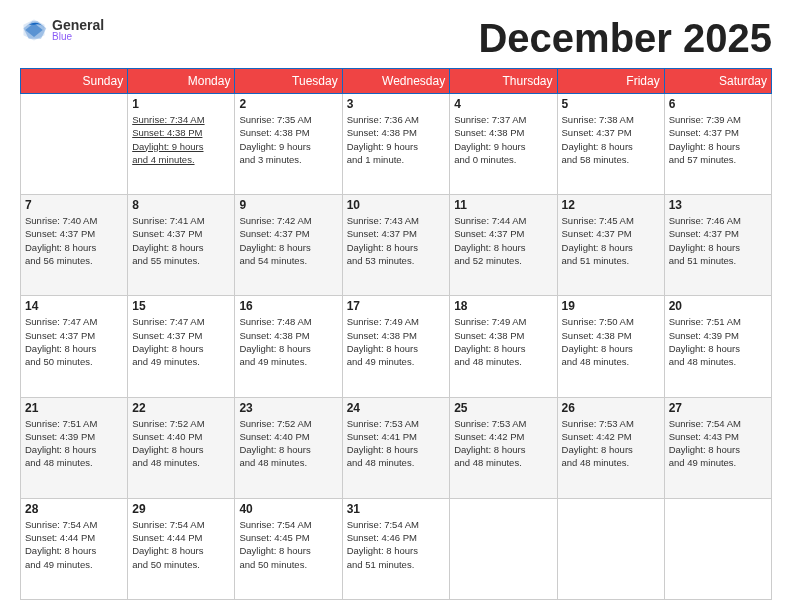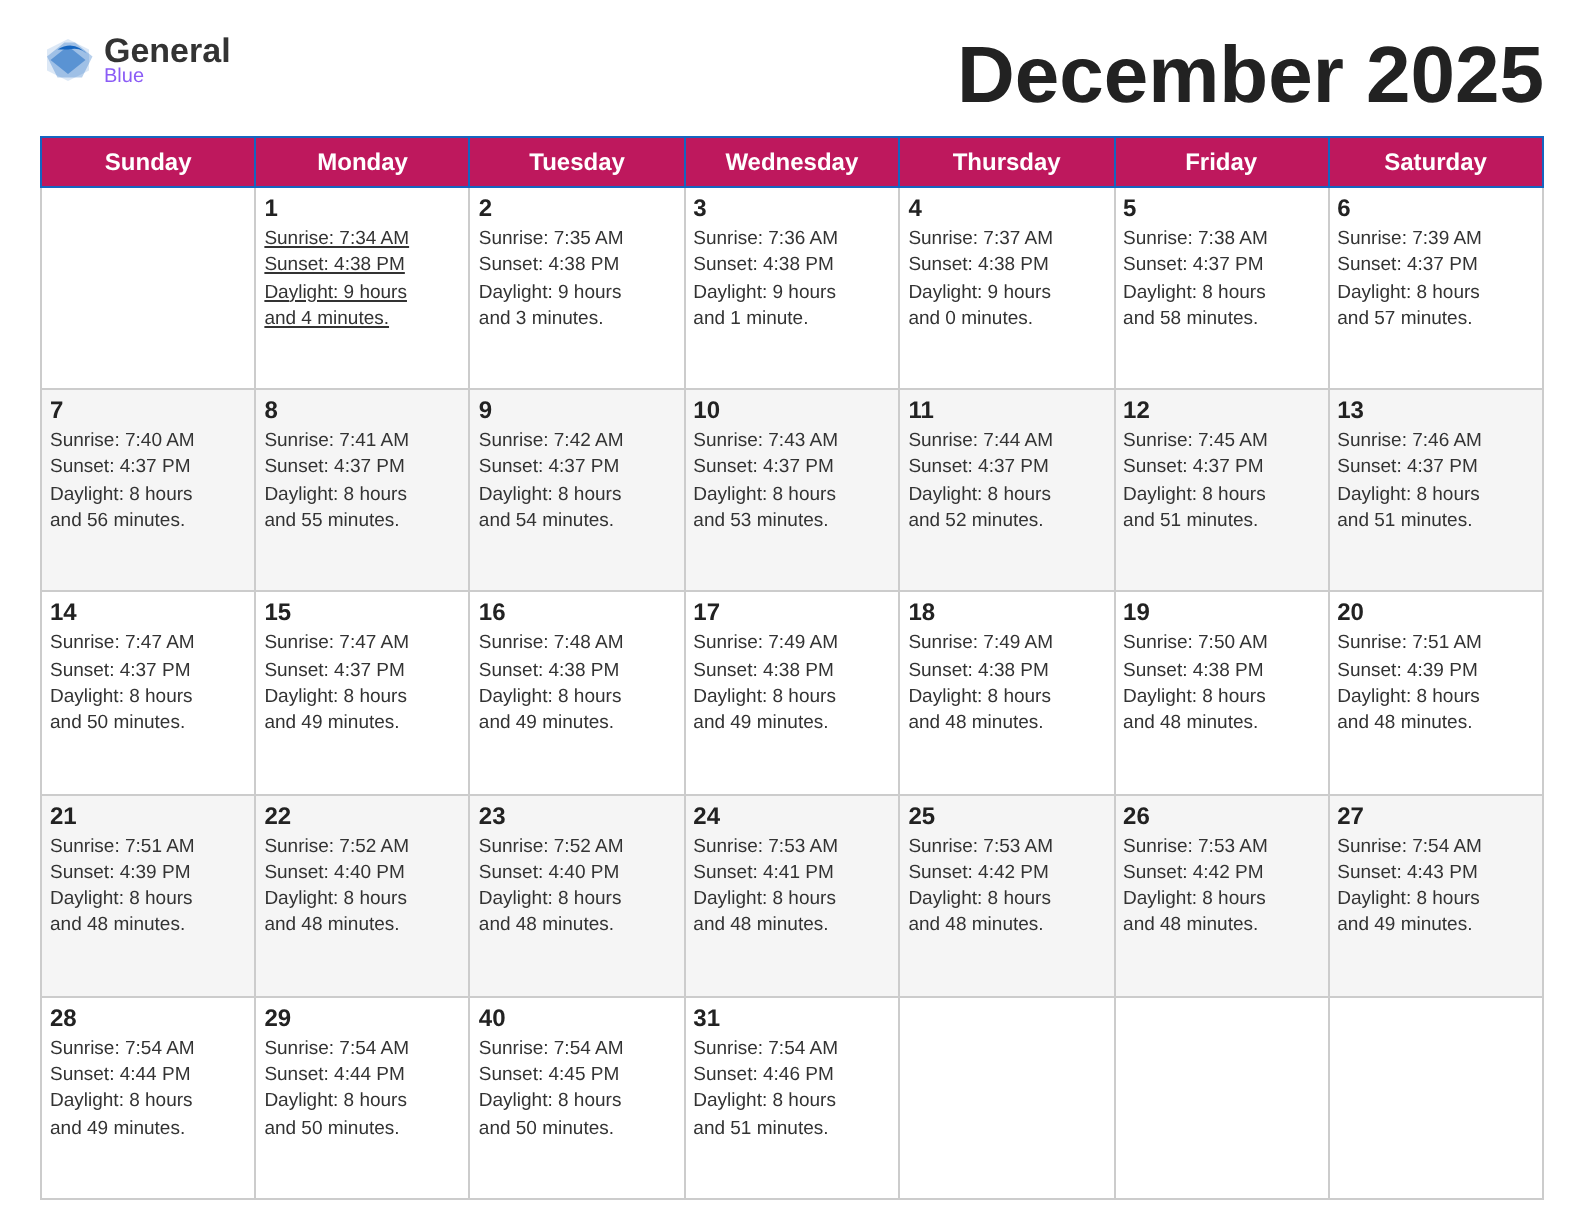--- a/index.html
+++ b/index.html
@@ -27,21 +27,21 @@
       display: flex;
       align-items: center;
       gap: 4px;
     }
     .logo-text {
       display: flex;
       flex-direction: column;
       line-height: 1;
     }
     .logo-general {
-      font-size: 17px;
+      font-size: 14px;
       font-weight: bold;
       color: #333;
     }
     .logo-blue {
       font-size: 10px;
       font-weight: normal;
       color: #8b5cf6;
     }
     .logo-icon {
       width: 28px;
@@ -59,26 +59,26 @@
     .subtitle {
       font-size: 14px;
       color: #444;
     }
     .calendar {
       width: 100%;
       border-collapse: collapse;
       flex: 1;
     }
     .calendar th {
-      background: #be185d;
+      background: #ef4444;
       color: #fff;
       font-size: 12px;
-      font-weight: bold;
+      font-weight: normal;
       padding: 5px 4px;
-      text-align: center;
+      text-align: right;
       border: 1px solid #1565C0;
     }
     .calendar td {
       border: 1px solid #ccc;
       vertical-align: top;
       padding: 3px 4px;
       width: 108px;
       height: 80px;
       background: #fff;
     }

